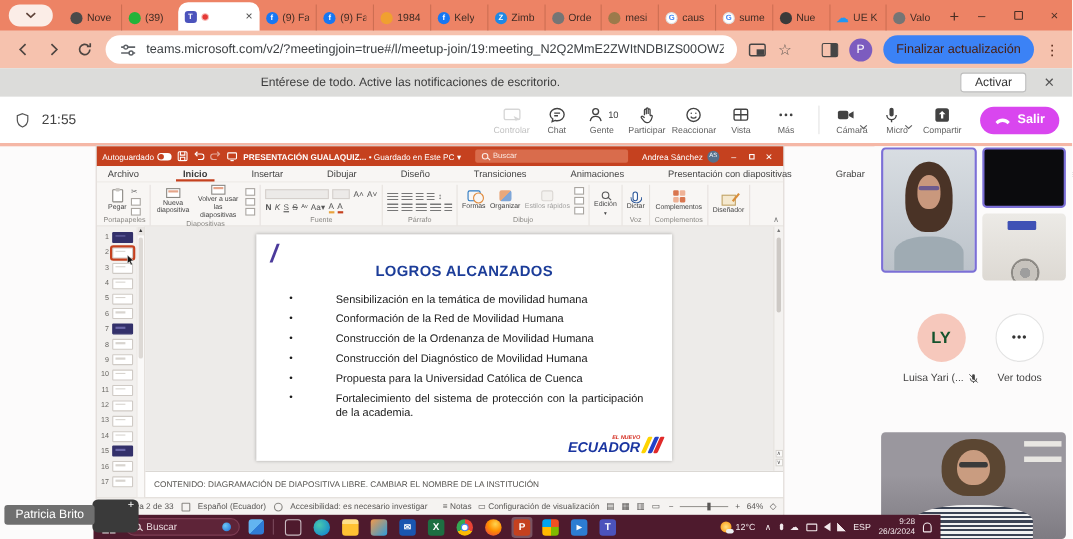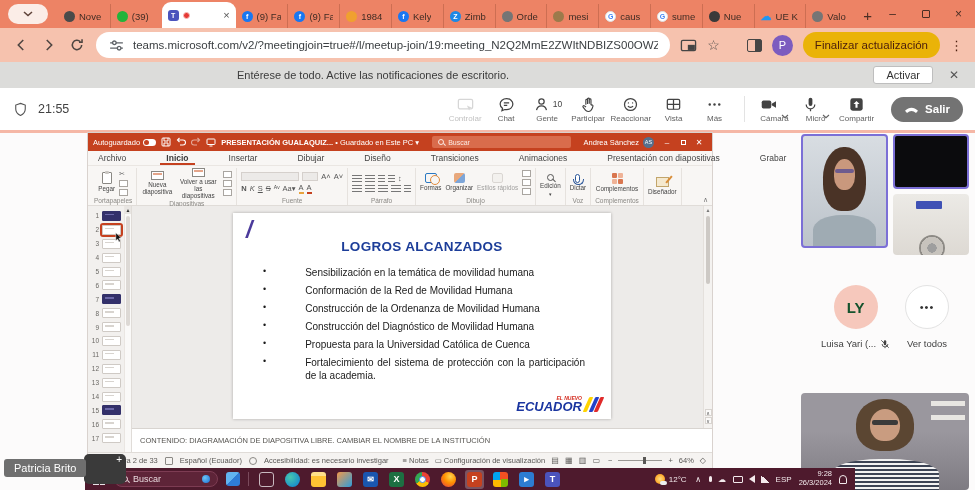--- a/index.html
+++ b/index.html
@@ -29,21 +29,21 @@
 .chrome-toolbar{height:34px;background:#F6C2AE;display:flex;align-items:center;padding:0 12px;gap:10px;}
 .nav-ic{width:18px;height:18px;flex:none;}
 .nav-ic svg{width:100%;height:100%;}
 .urlbar{flex:0 1 652px;height:26px;background:#fff;border-radius:13px;display:flex;align-items:center;padding:0 12px;gap:8px;min-width:0;}
 .url-text{font-size:11.5px;color:#3C4043;white-space:nowrap;overflow:hidden;min-width:0;}
 .tool-ic{width:17px;height:17px;flex:none;}
 .star{color:#55504C;font-size:14px;line-height:1;}
 .panel-ic{width:15px;height:13px;border:1.5px solid #454545;border-radius:2px;position:relative;flex:none;}
 .panel-ic::after{content:"";position:absolute;right:0;top:0;bottom:0;width:6px;background:#454545;}
 .p-avatar{width:21px;height:21px;border-radius:50%;background:#7C5CBF;color:#fff;font-size:11px;display:flex;align-items:center;justify-content:center;flex:none;}
-.update-pill{height:26px;background:#eab308;border-radius:13px;color:#4A1D0C;font-size:11.5px;display:flex;align-items:center;padding:0 12px;white-space:nowrap;flex:none;}
+.update-pill{height:26px;background:#3b82f6;border-radius:13px;color:#4A1D0C;font-size:11.5px;display:flex;align-items:center;padding:0 12px;white-space:nowrap;flex:none;}
 .kebab{color:#4A1D0C;font-size:13px;flex:none;}
 
 
 .banner{height:26px;background:#DCDCDA;display:flex;align-items:center;font-size:11px;color:#3C3C3C;}
 .banner-text{margin-left:237px;}
 .banner-action{margin-left:auto;background:#fff;border:1px solid #BEBEBE;border-radius:3px;font-size:11px;padding:2px 12px;color:#333;}
 .banner-close{width:42px;text-align:center;color:#555;font-size:12px;}
 
 
 .meetingbar{height:42px;background:#fff;display:flex;align-items:center;padding:0 12px;}
@@ -53,21 +53,21 @@
 .mctrl{display:flex;flex-direction:column;align-items:center;gap:0;min-width:41px;padding:0 2px;cursor:default;}
 .mctrl.disabled{opacity:.4;}
 .mrow{display:flex;align-items:flex-end;gap:2px;position:relative;height:19px;}
 .micon{width:19px;height:19px;display:block;}
 .micon svg{width:100%;height:100%;}
 .mbadge{font-size:8.5px;color:#424242;margin-bottom:5px;}
 .mchev{width:8px;height:6px;margin-bottom:3px;}
 .mchev svg{width:8px;height:5px;}
 .mlabel{font-size:8px;color:#616161;white-space:nowrap;}
 .tb-divider{width:1px;height:26px;background:#E3E3E3;margin:0 9px;}
-.salir{background:#737373;color:#fff;border-radius:13px;height:25px;display:flex;align-items:center;gap:6px;padding:0 13px;font-size:11.5px;font-weight:bold;margin-left:14px;flex:none;}
+.salir{background:#d946ef;color:#fff;border-radius:13px;height:25px;display:flex;align-items:center;gap:6px;padding:0 13px;font-size:11.5px;font-weight:bold;margin-left:14px;flex:none;}
 .salir svg{width:15px;height:10px;}
 
 
 .stage{position:relative;height:360px;background:#FCFBFB;}
 .share-line{height:3px;background:#F5B7A6;}
 
 
 .ppt{position:absolute;left:88px;top:3px;width:624px;height:335px;background:#fff;box-shadow:0 0 0 1px #D9D2CE;display:flex;flex-direction:column;z-index:1;}
 .ppt-titlebar{height:18px;background:#C5411F;display:flex;align-items:center;color:#fff;font-size:7.5px;padding:0 5px;gap:5px;flex:none;}
 .autosave{display:flex;align-items:center;gap:3px;}

